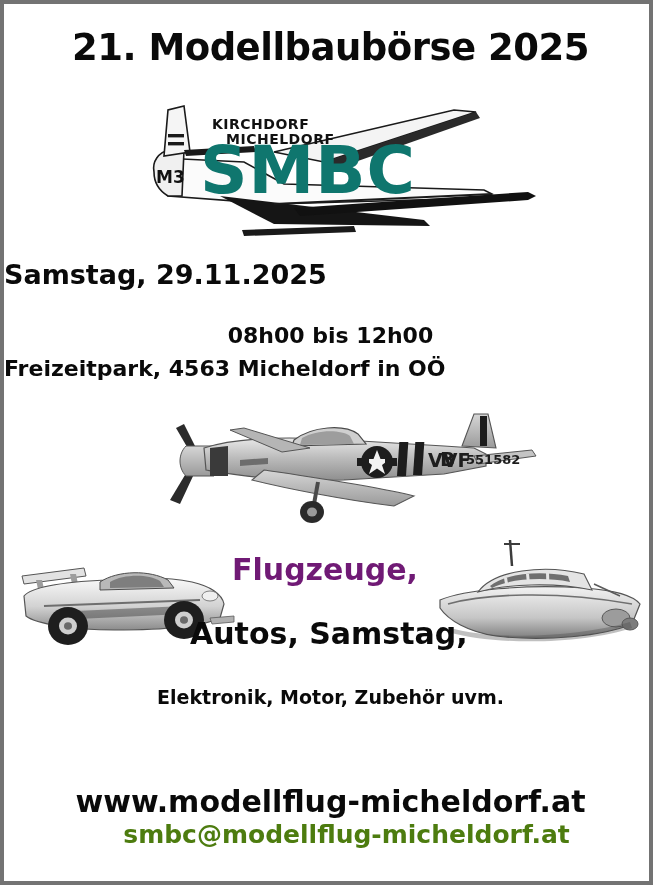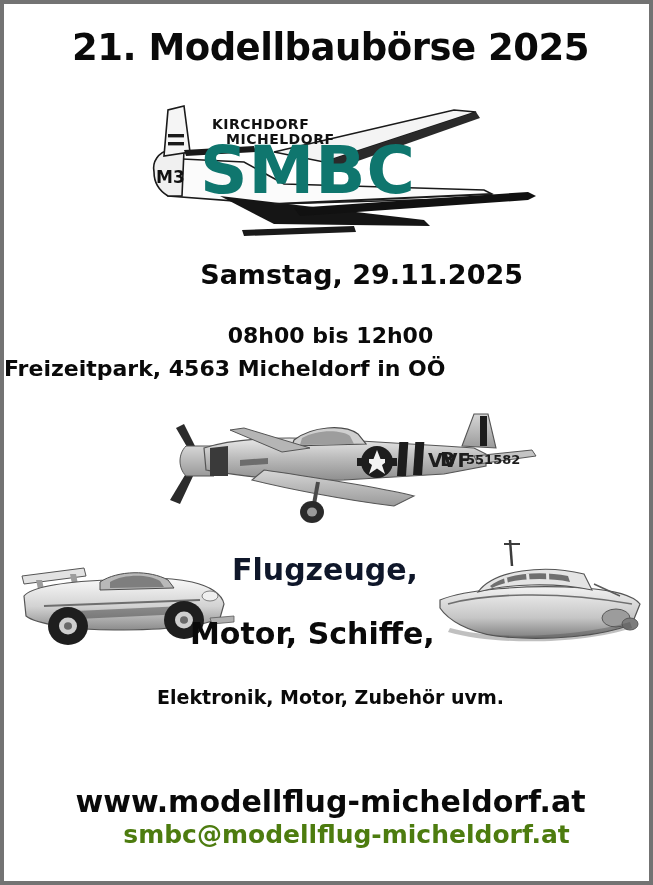--- a/index.html
+++ b/index.html
@@ -77,21 +77,21 @@
     color: #111;
     font-family: "DejaVu Sans", sans-serif;
   }
 
   
   .date-line {
     position: absolute;
     top: 255px;
     left: 0;
     width: 519px;
-    text-align: right;
+    text-align: left;
     font-size: 27px;
     font-weight: bold;
     color: #0a0a0a;
   }
   .time-line {
     position: absolute;
     top: 307px;
     left: 0;
     width: 653px;
     text-align: center;
@@ -119,21 +119,21 @@
     height: 150px;
   }
 
   
   .cat1 {
     position: absolute;
     top: 548px;
     left: 228px;
     font-size: 30px;
     font-weight: bold;
-    color: #0f172a;
+    color: #701a75;
   }
   .cat2 {
     position: absolute;
     top: 612px;
     left: 186px;
     font-size: 30px;
     font-weight: bold;
     color: #0a0a0a;
   }
   .cat3 {
@@ -354,19 +354,19 @@
       <path d="M160 50 L186 62" stroke="#5a5a5a" stroke-width="1.6" fill="none"></path>
 
       <ellipse cx="182" cy="84" rx="14" ry="9" fill="#9c9c9c" stroke="#585858" stroke-width="1"></ellipse>
       <ellipse cx="196" cy="90" rx="8" ry="6" fill="#7d7d7d" stroke="#585858" stroke-width="1"></ellipse>
 
       <path d="M16 94 C60 106 140 104 196 88 L198 94 C150 110 62 112 14 98 Z" fill="#4a4a4a" opacity="0.35"></path>
     </svg>
   </div>
 
   <div class="cat1">Flugzeuge,</div>
-  <div class="cat2">Motor, Schiffe,</div>
+  <div class="cat2">Autos, Samstag,</div>
   <div class="cat3">Elektronik, Motor, Zubehör uvm.</div>
 
   <div class="web-line">www.modellflug-micheldorf.at</div>
   <div class="mail-line">smbc@modellflug-micheldorf.at</div>
 
 </div>
 
 </body></html>

